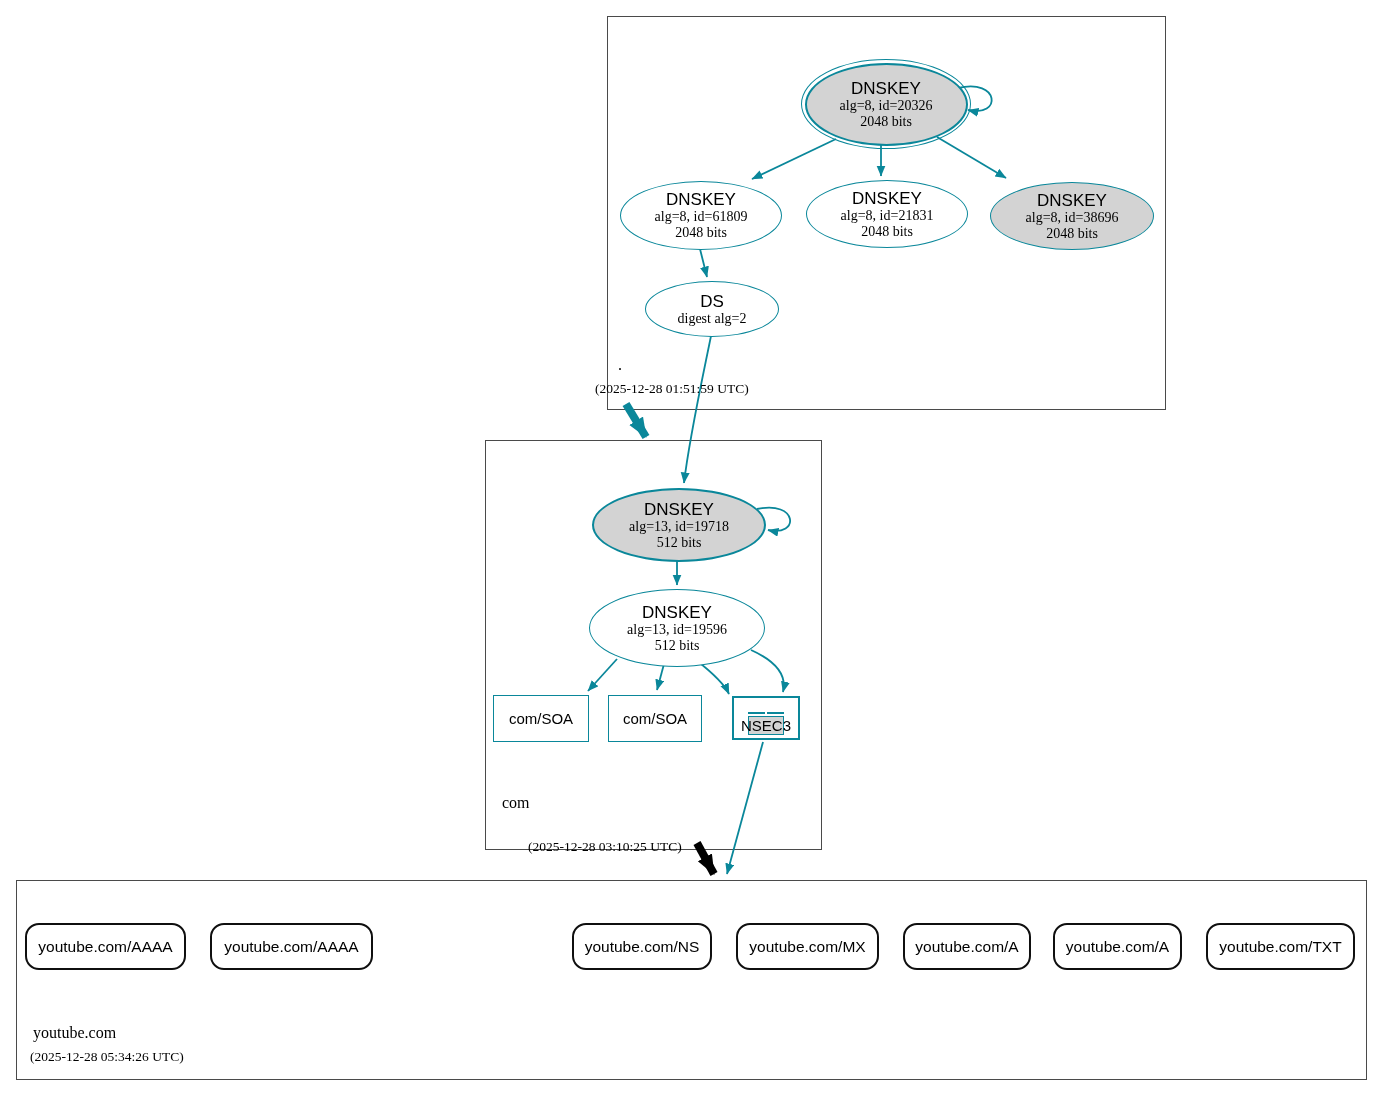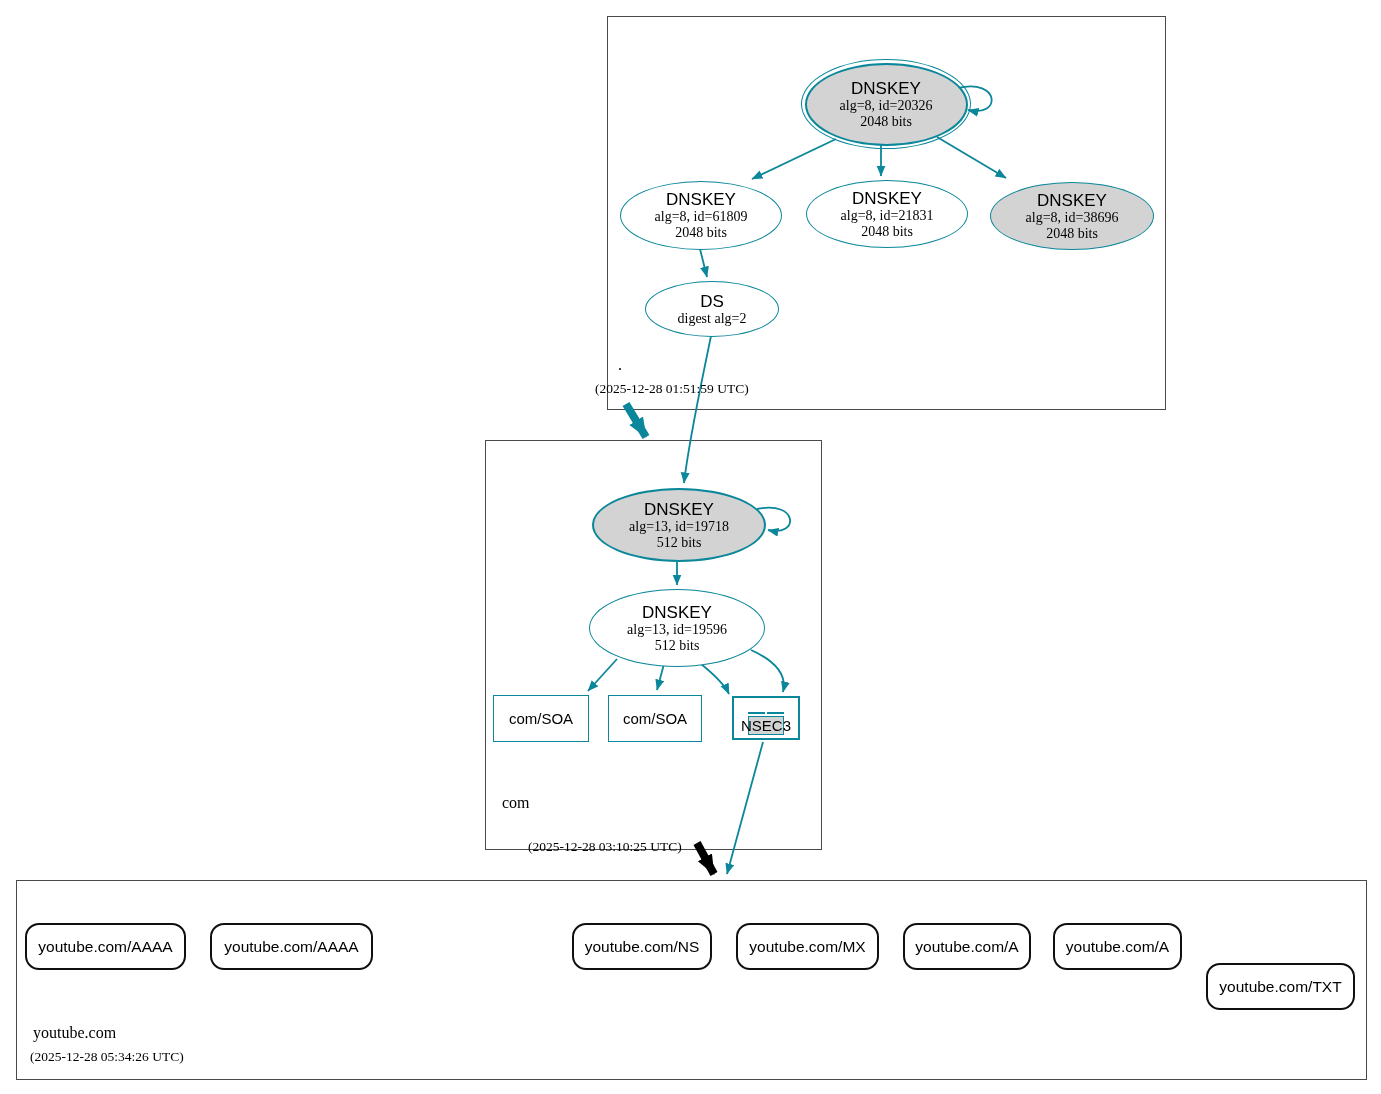--- a/index.html
+++ b/index.html
@@ -144,20 +144,20 @@
   </div>
   <div class="yt-rr" style="left:736px;width:143px;">
     <span>youtube.com/MX</span>
   </div>
   <div class="yt-rr" style="left:903px;width:128px;">
     <span>youtube.com/A</span>
   </div>
   <div class="yt-rr" style="left:1053px;width:129px;">
     <span>youtube.com/A</span>
   </div>
-  <div class="yt-rr" style="left:1206px;width:149px;margin-top:40px;">
+  <div class="yt-rr" style="left:1206px;width:149px;">
     <span>youtube.com/TXT</span>
   </div>
 
   <div class="zone-label" style="left:33px;top:1024px;font-family:Liberation Serif, serif;">youtube.com</div>
   <div class="zone-ts" style="left:30px;top:1049px;text-align:center;">(2025-12-28 05:34:26 UTC)</div>
 
 </div>
 
 </body></html>

